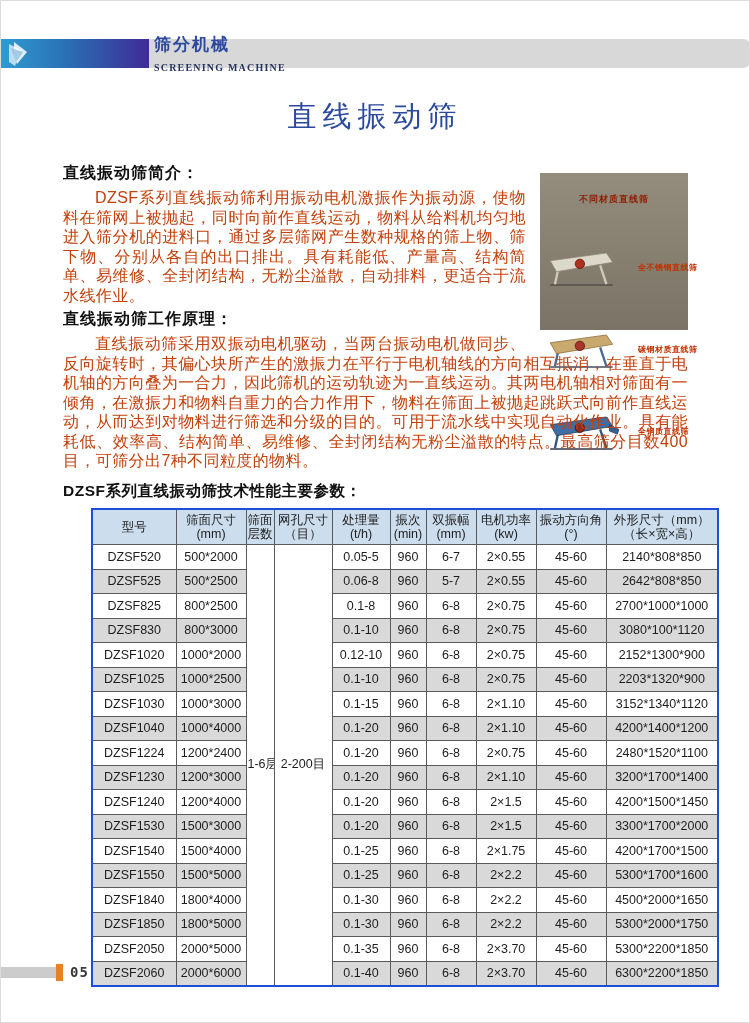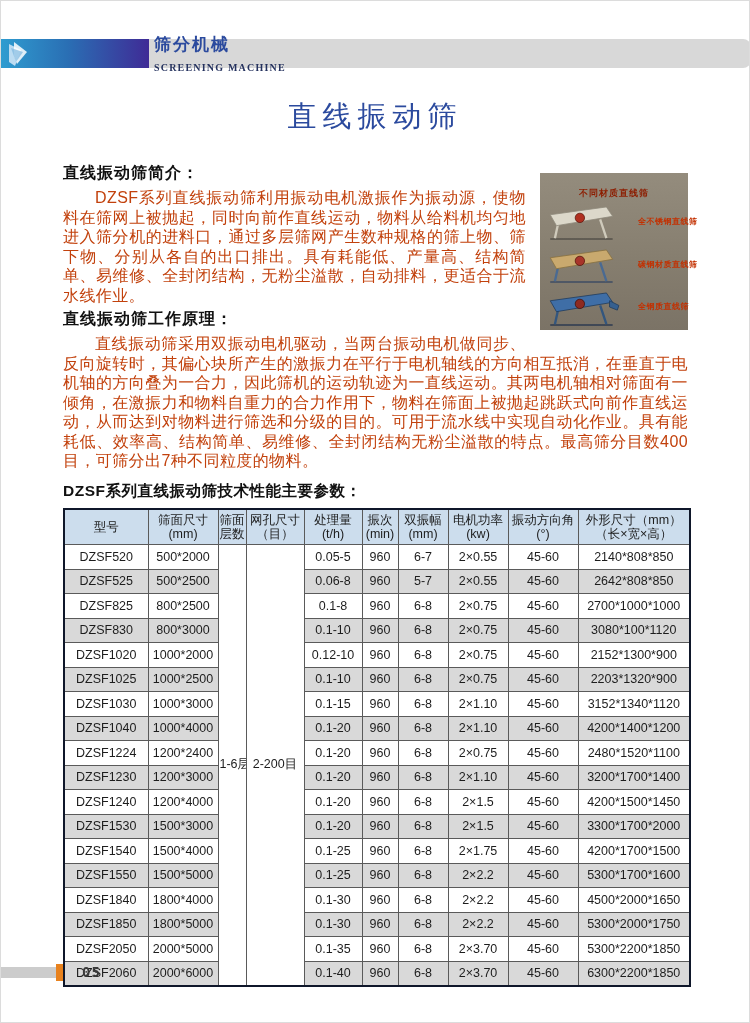--- a/index.html
+++ b/index.html
@@ -30,43 +30,43 @@
 
   
   .content { margin:26px 61px 0 62px; }
   .sec-heading { font-size:16px; font-weight:bold; color:#111; letter-spacing:1px; margin:2px 0 4px; }
   .para { font-size:16px; line-height:19.5px; text-align:justify; text-indent:2em;
           color:#c2410c; letter-spacing:0.4px; margin-bottom:4px; }
 
   
   .product-photo { float:right; width:148px; height:157px; margin:10px 0 6px 14px;
                    background:linear-gradient(180deg,#948c7d 0%,#867e6f 55%,#7b7366 100%);
-                   padding:14px 4px 2px; display:flex; flex-direction:column; }
+                   padding:20px 4px 2px; display:flex; flex-direction:column;gap:40px; }
   .photo-title { text-align:center; font-size:9px; font-weight:bold; color:#8d1d00; letter-spacing:1px; }
   .photo-row { flex:1; display:flex; align-items:center; }
   .photo-row svg { width:78px; height:42px; flex:0 0 auto; }
   .photo-label { font-size:8px; font-weight:bold; color:#c33000; letter-spacing:0.5px; white-space:nowrap;margin-left:16px; }
 
   
   .table-heading { font-size:15.5px; font-weight:bold; color:#111; letter-spacing:0.5px; margin:10px 0 6px; clear:both; }
   table.spec { border-collapse:collapse; width:626px; table-layout:fixed; }
   table.spec th, table.spec td {
     border:1px solid #5a5a5a; text-align:center; vertical-align:middle;
     font-size:12.5px; color:#1d1d1d; padding:0 1px; overflow:hidden; white-space:nowrap;
   }
-  table.spec { border:2px solid #0f172a; }
+  table.spec { border:2px solid #1d4ed8;margin-left:28px; }
   table.spec thead th { background:var(--c-theadbg,#ccdded); height:36px; font-weight:normal; line-height:14px; font-size:12.5px; }
   table.spec tbody td { height:24.5px; background:#fff; }
   table.spec tbody tr.stripe td { background:var(--c-stripe,#d9d9d9); }
   table.spec tbody td.merged { background:#fff !important; font-size:12.5px; }
 
   
   .footer-bar  { position:absolute; left:0; top:966px; width:55px; height:11px; background:#cccccc; }
   .footer-tick { position:absolute; left:55px; top:963px; width:7px; height:17px; background:var(--c-orange,#e8821e); }
-  .footer-page { position:absolute; left:81px; top:963px; font-size:14px; font-weight:bold; color:#3a3a3a;
+  .footer-page { position:absolute; left:69px; top:963px; font-size:14px; font-weight:bold; color:#3a3a3a;
                  font-family:"DejaVu Sans Mono","Liberation Mono",monospace; letter-spacing:1px; }
 </style>
 </head>
 <body>
 
 <div class="top-banner">
   <div class="brand-bar">
     <svg class="brand-logo" width="26" height="27" viewBox="0 0 26 27">
       <polygon points="2,4 14,10 8,26 2,22" fill="#bcdcf2"></polygon>
       <polygon points="7,2 20,12 10,24 7,16" fill="#ffffff" opacity="0.85"></polygon>

